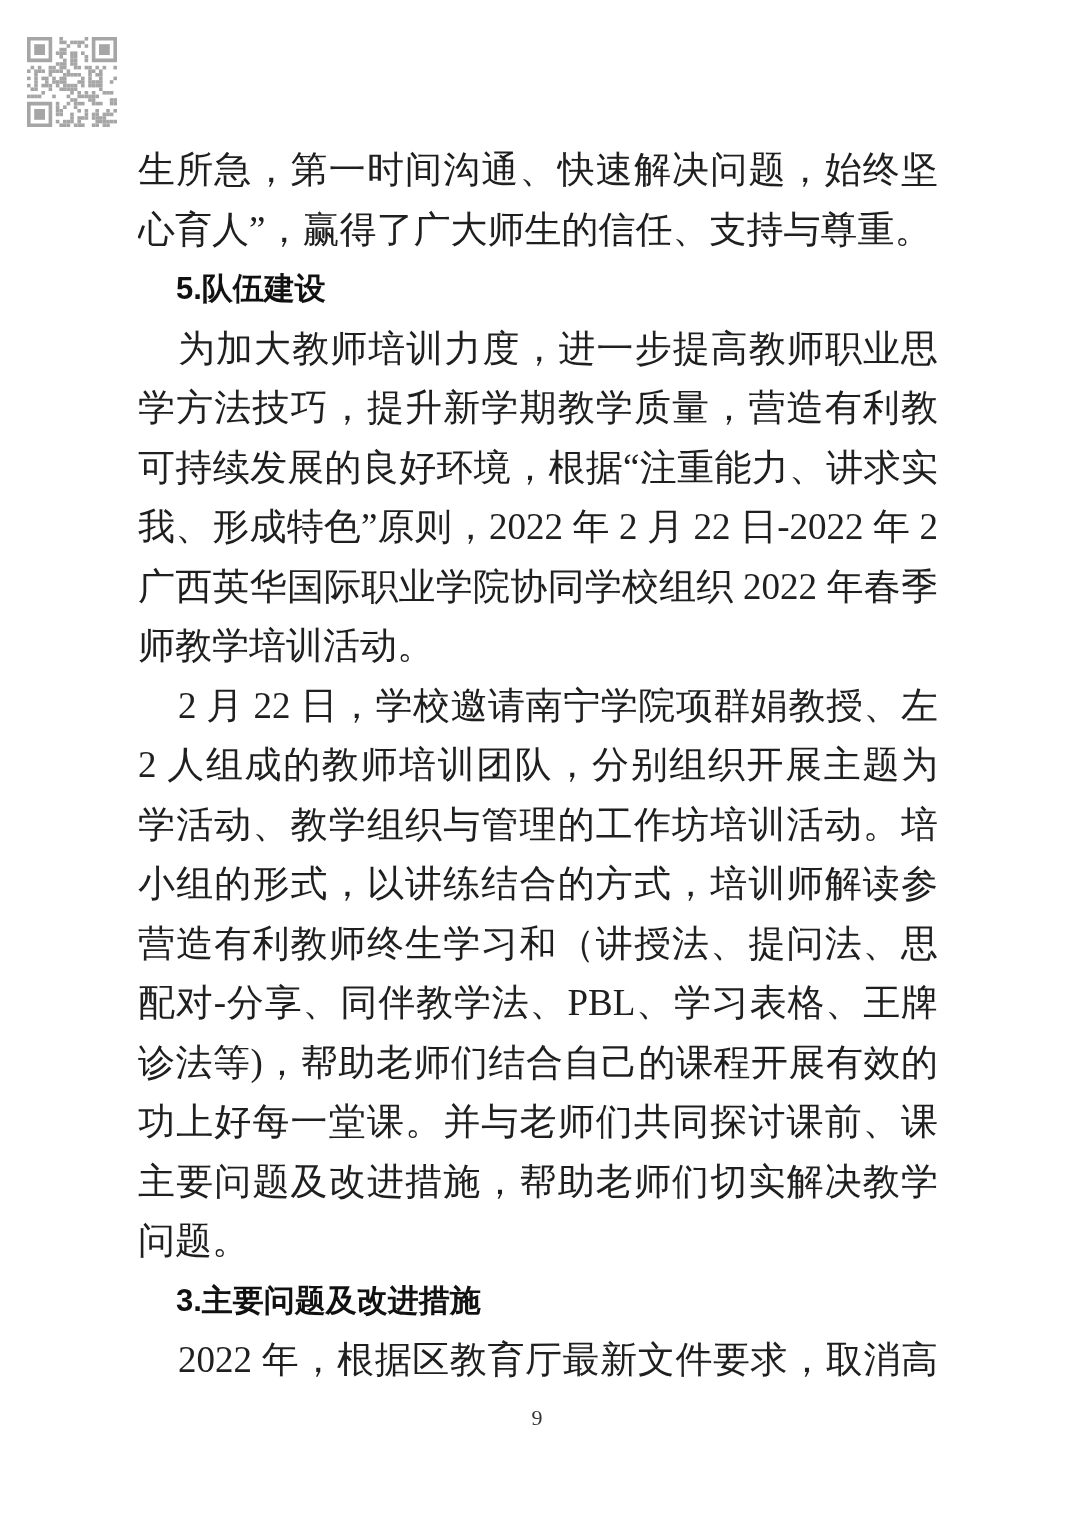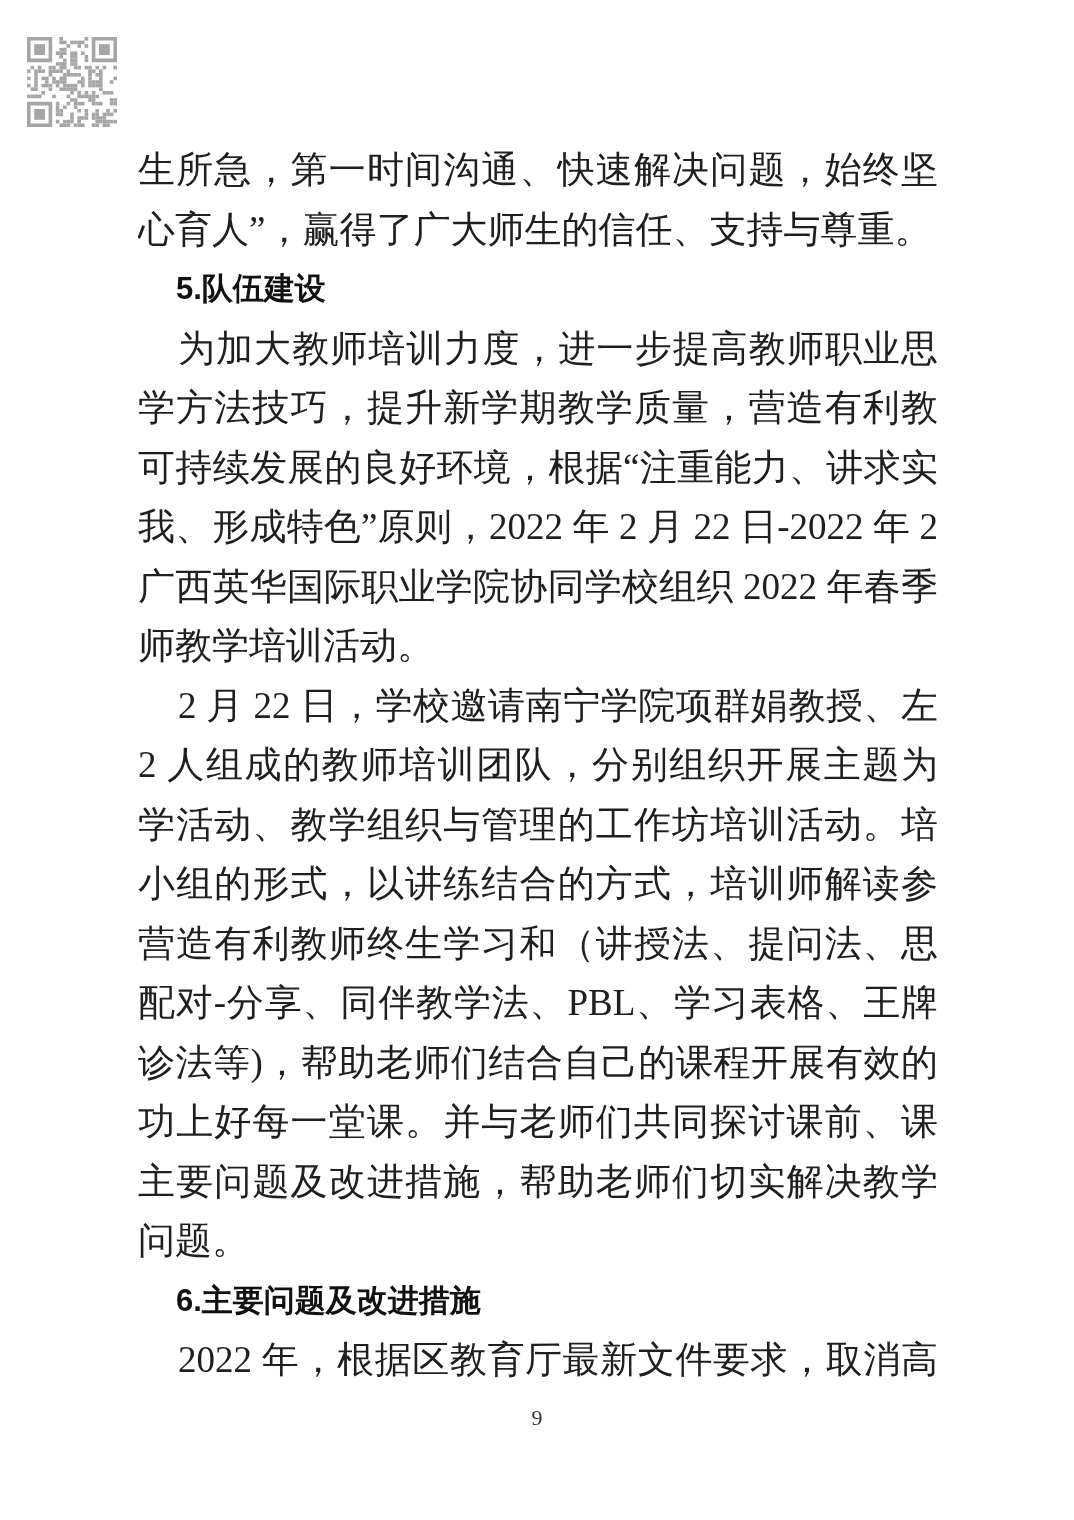--- a/index.html
+++ b/index.html
@@ -294,21 +294,21 @@
       <div class="line just indent">2 月 22 日，学校邀请南宁学院项群娟教授、左婧副教授等</div>
       <div class="line just">2 人组成的教师培训团队，分别组织开展主题为教学方法与教</div>
       <div class="line just">学活动、教学组织与管理的工作坊培训活动。培训过程中，以</div>
       <div class="line just">小组的形式，以讲练结合的方式，培训师解读参与式学习理念</div>
       <div class="line just">营造有利教师终生学习和（讲授法、提问法、思维导图、思考-</div>
       <div class="line just">配对-分享、同伴教学法、PBL、学习表格、王牌游戏、专家问</div>
       <div class="line just">诊法等)，帮助老师们结合自己的课程开展有效的教学设计，成</div>
       <div class="line just">功上好每一堂课。并与老师们共同探讨课前、课中及课后有效</div>
       <div class="line just">主要问题及改进措施，帮助老师们切实解决教学实施中存在的</div>
       <div class="line para-end">问题。</div>
-      <div class="line heading">6.主要问题及改进措施</div>
+      <div class="line heading">3.主要问题及改进措施</div>
       <div class="line just indent">2022 年，根据区教育厅最新文件要求，取消高中毕业起点</div>
     </main>
 
   <footer class="page-footer">
     <span class="page-number">9</span>
   </footer>
 
 </div>
 
 </body></html>

